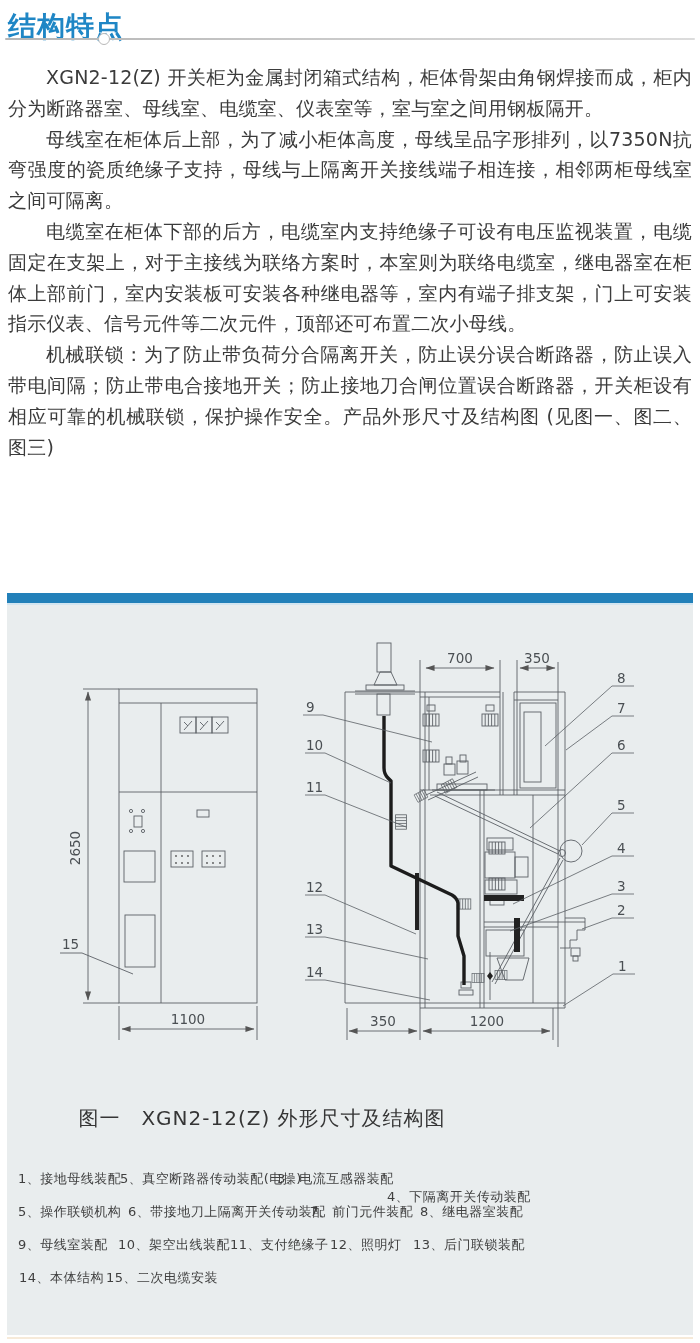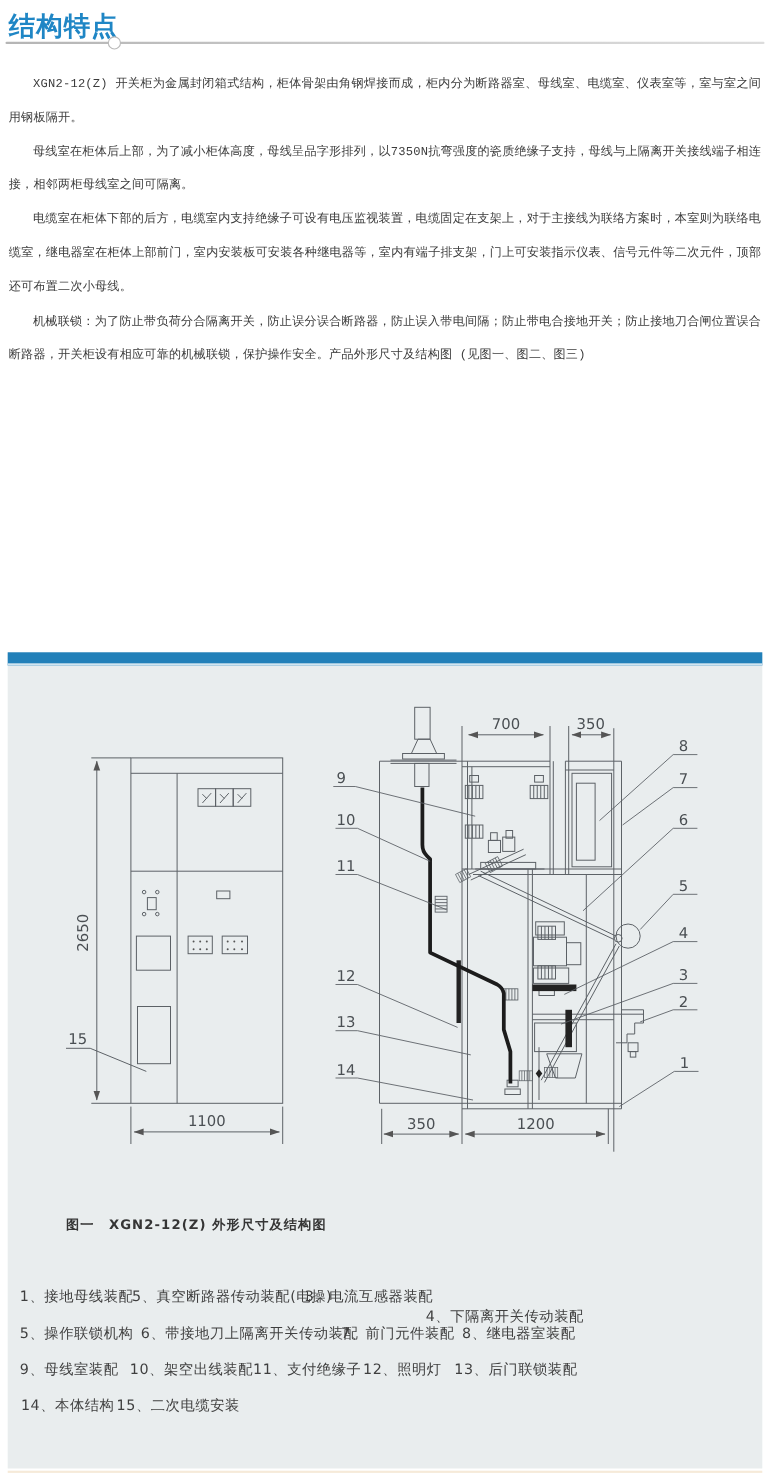--- a/index.html
+++ b/index.html
@@ -4,36 +4,36 @@
 <style>
   html,body{margin:0;padding:0;}
   body{
     width:700px;height:1343px;position:relative;overflow:hidden;
     background:#ffffff;
     font-family:"DejaVu Sans","Liberation Sans",sans-serif;
   }
   
   .page-title{
     position:absolute;left:8px;top:8px;margin:0;
-    font-size:24px;font-weight:bold;color:#1f86c5;letter-spacing:1px;
+    font-size:28px;font-weight:bold;color:#1f86c5;letter-spacing:1px;
   }
   .title-rule{
     position:absolute;left:5px;top:38px;width:690px;height:2px;
     background:linear-gradient(to right,#b5b5b5,#cfcfcf 60%,#dcdcdc);
     border-radius:1px;
   }
   .title-knob{
     position:absolute;left:98px;top:33px;width:10px;height:10px;
     background:#fff;border:1.5px solid #b9b9b9;border-radius:50%;
   }
   
   .article{
     position:absolute;left:8px;top:62px;width:684px;
-    font-size:11px;line-height:30.8px;color:#3b3b3b;
-    text-align:justify;letter-spacing:.2px;font-family:Liberation Mono, monospace;
+    font-size:19px;line-height:30.8px;color:#3b3b3b;
+    text-align:justify;letter-spacing:.2px;
   }
   .article p{margin:0;text-indent:2em;}
   
   .panel{
     position:absolute;left:7px;top:593px;width:686px;height:742px;
     background:#e9edee;
   }
   .panel-bar{
     position:absolute;left:0;top:0;width:686px;height:10px;
     background:#2280b9;border-bottom:2px solid #d2e5f0;
@@ -42,21 +42,21 @@
     position:absolute;left:7px;top:1337px;width:686px;height:2px;
     background:#f6ead9;
   }
   .fig-svg{position:absolute;left:0;top:0;width:700px;height:1343px;}
   .fig-svg text{
     font-family:"DejaVu Sans","Liberation Sans",sans-serif;
     font-size:13.5px;fill:#4a4f53;
   }
   .fig-caption{
     position:absolute;left:60px;top:1105px;width:404px;
-    font-size:12px;color:#353535;letter-spacing:1px;font-weight:bold;
+    text-align:center;font-size:20px;color:#353535;letter-spacing:1px;
   }
   
   .legend span{
     position:absolute;font-size:13px;color:#3f3f3f;white-space:nowrap;
     letter-spacing:.5px;
   }
 </style>
 </head>
 <body>
 

